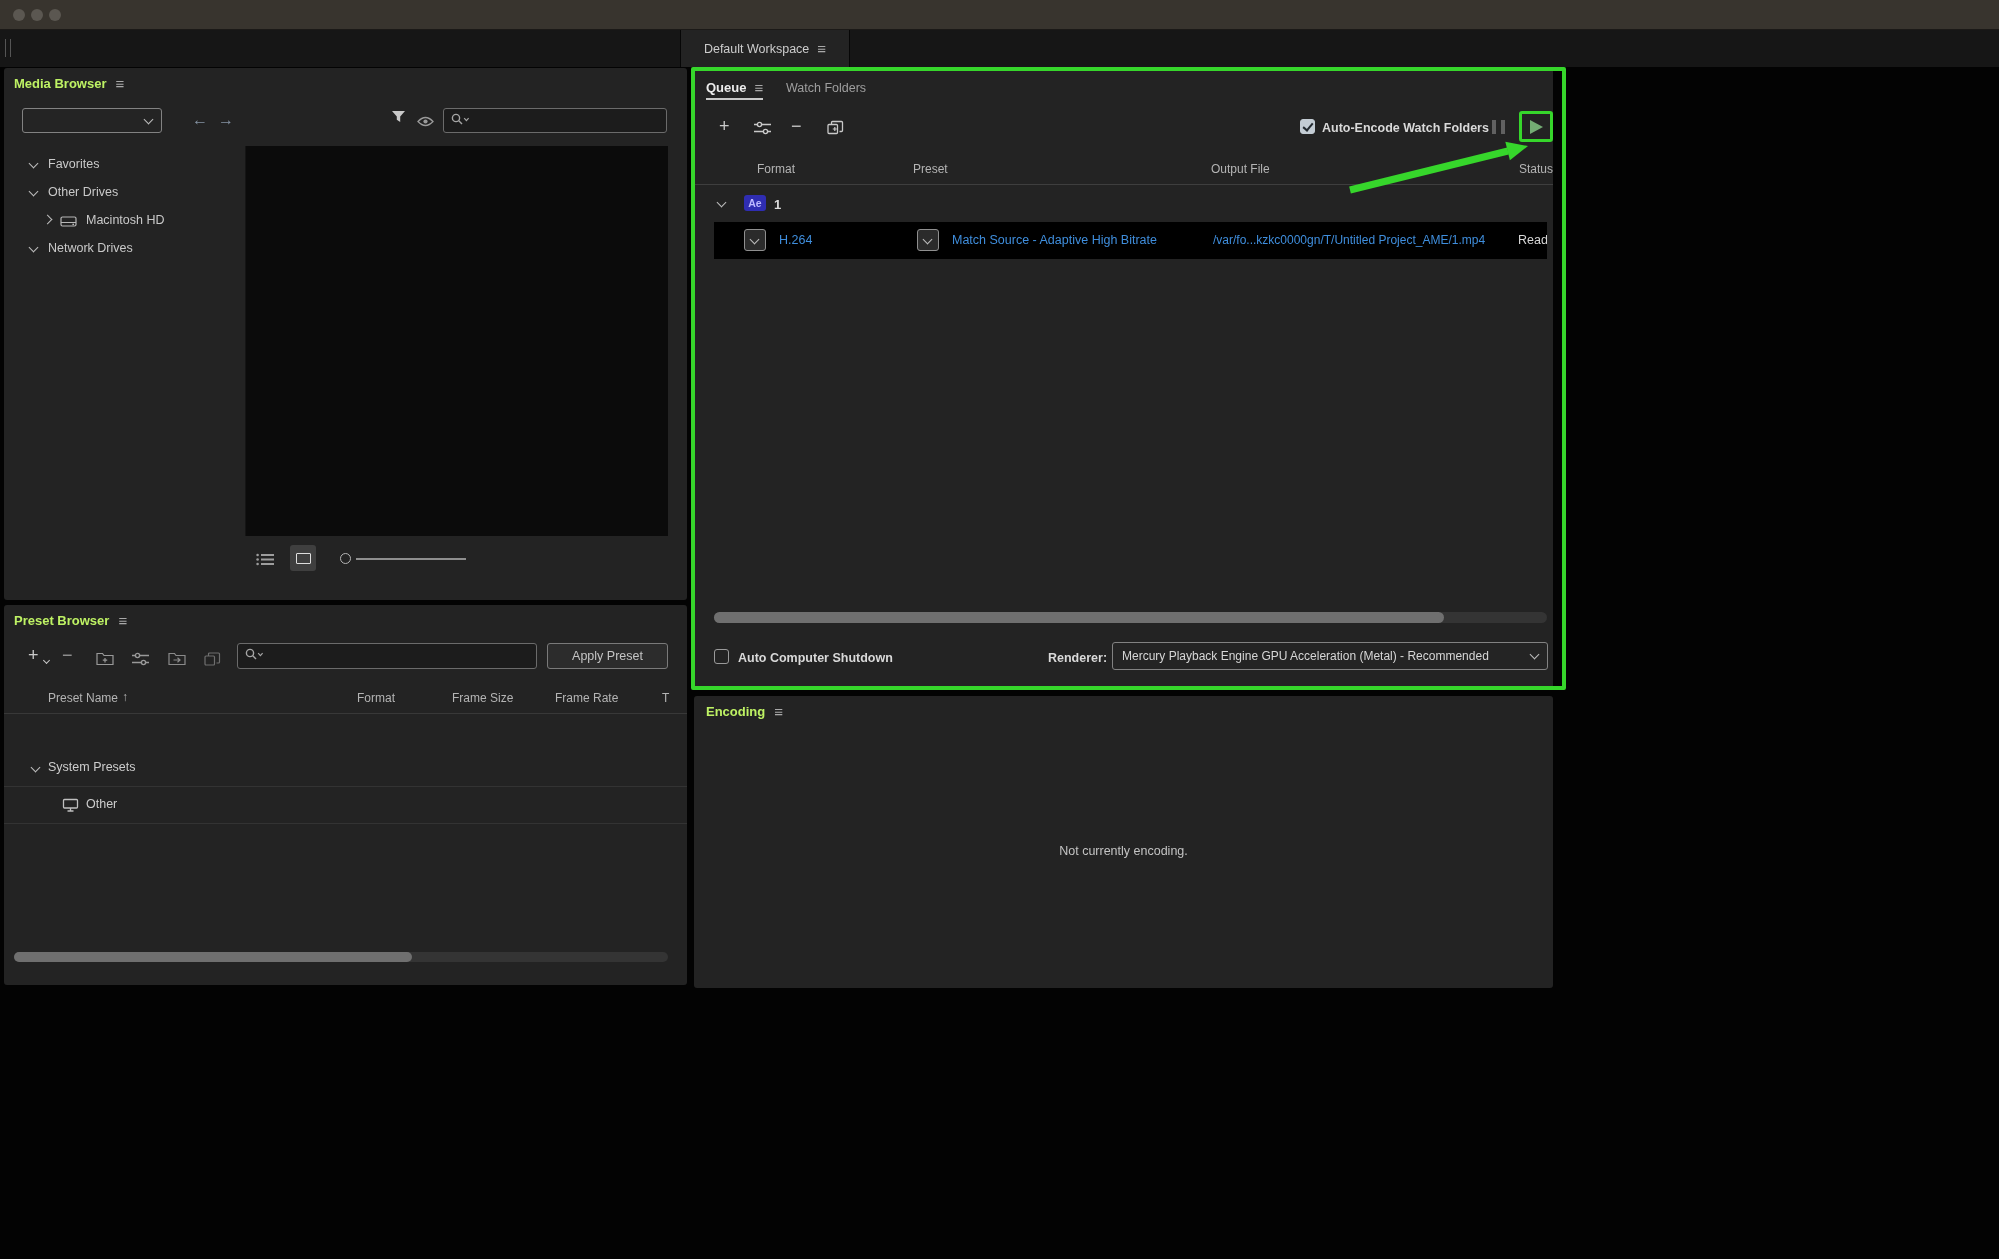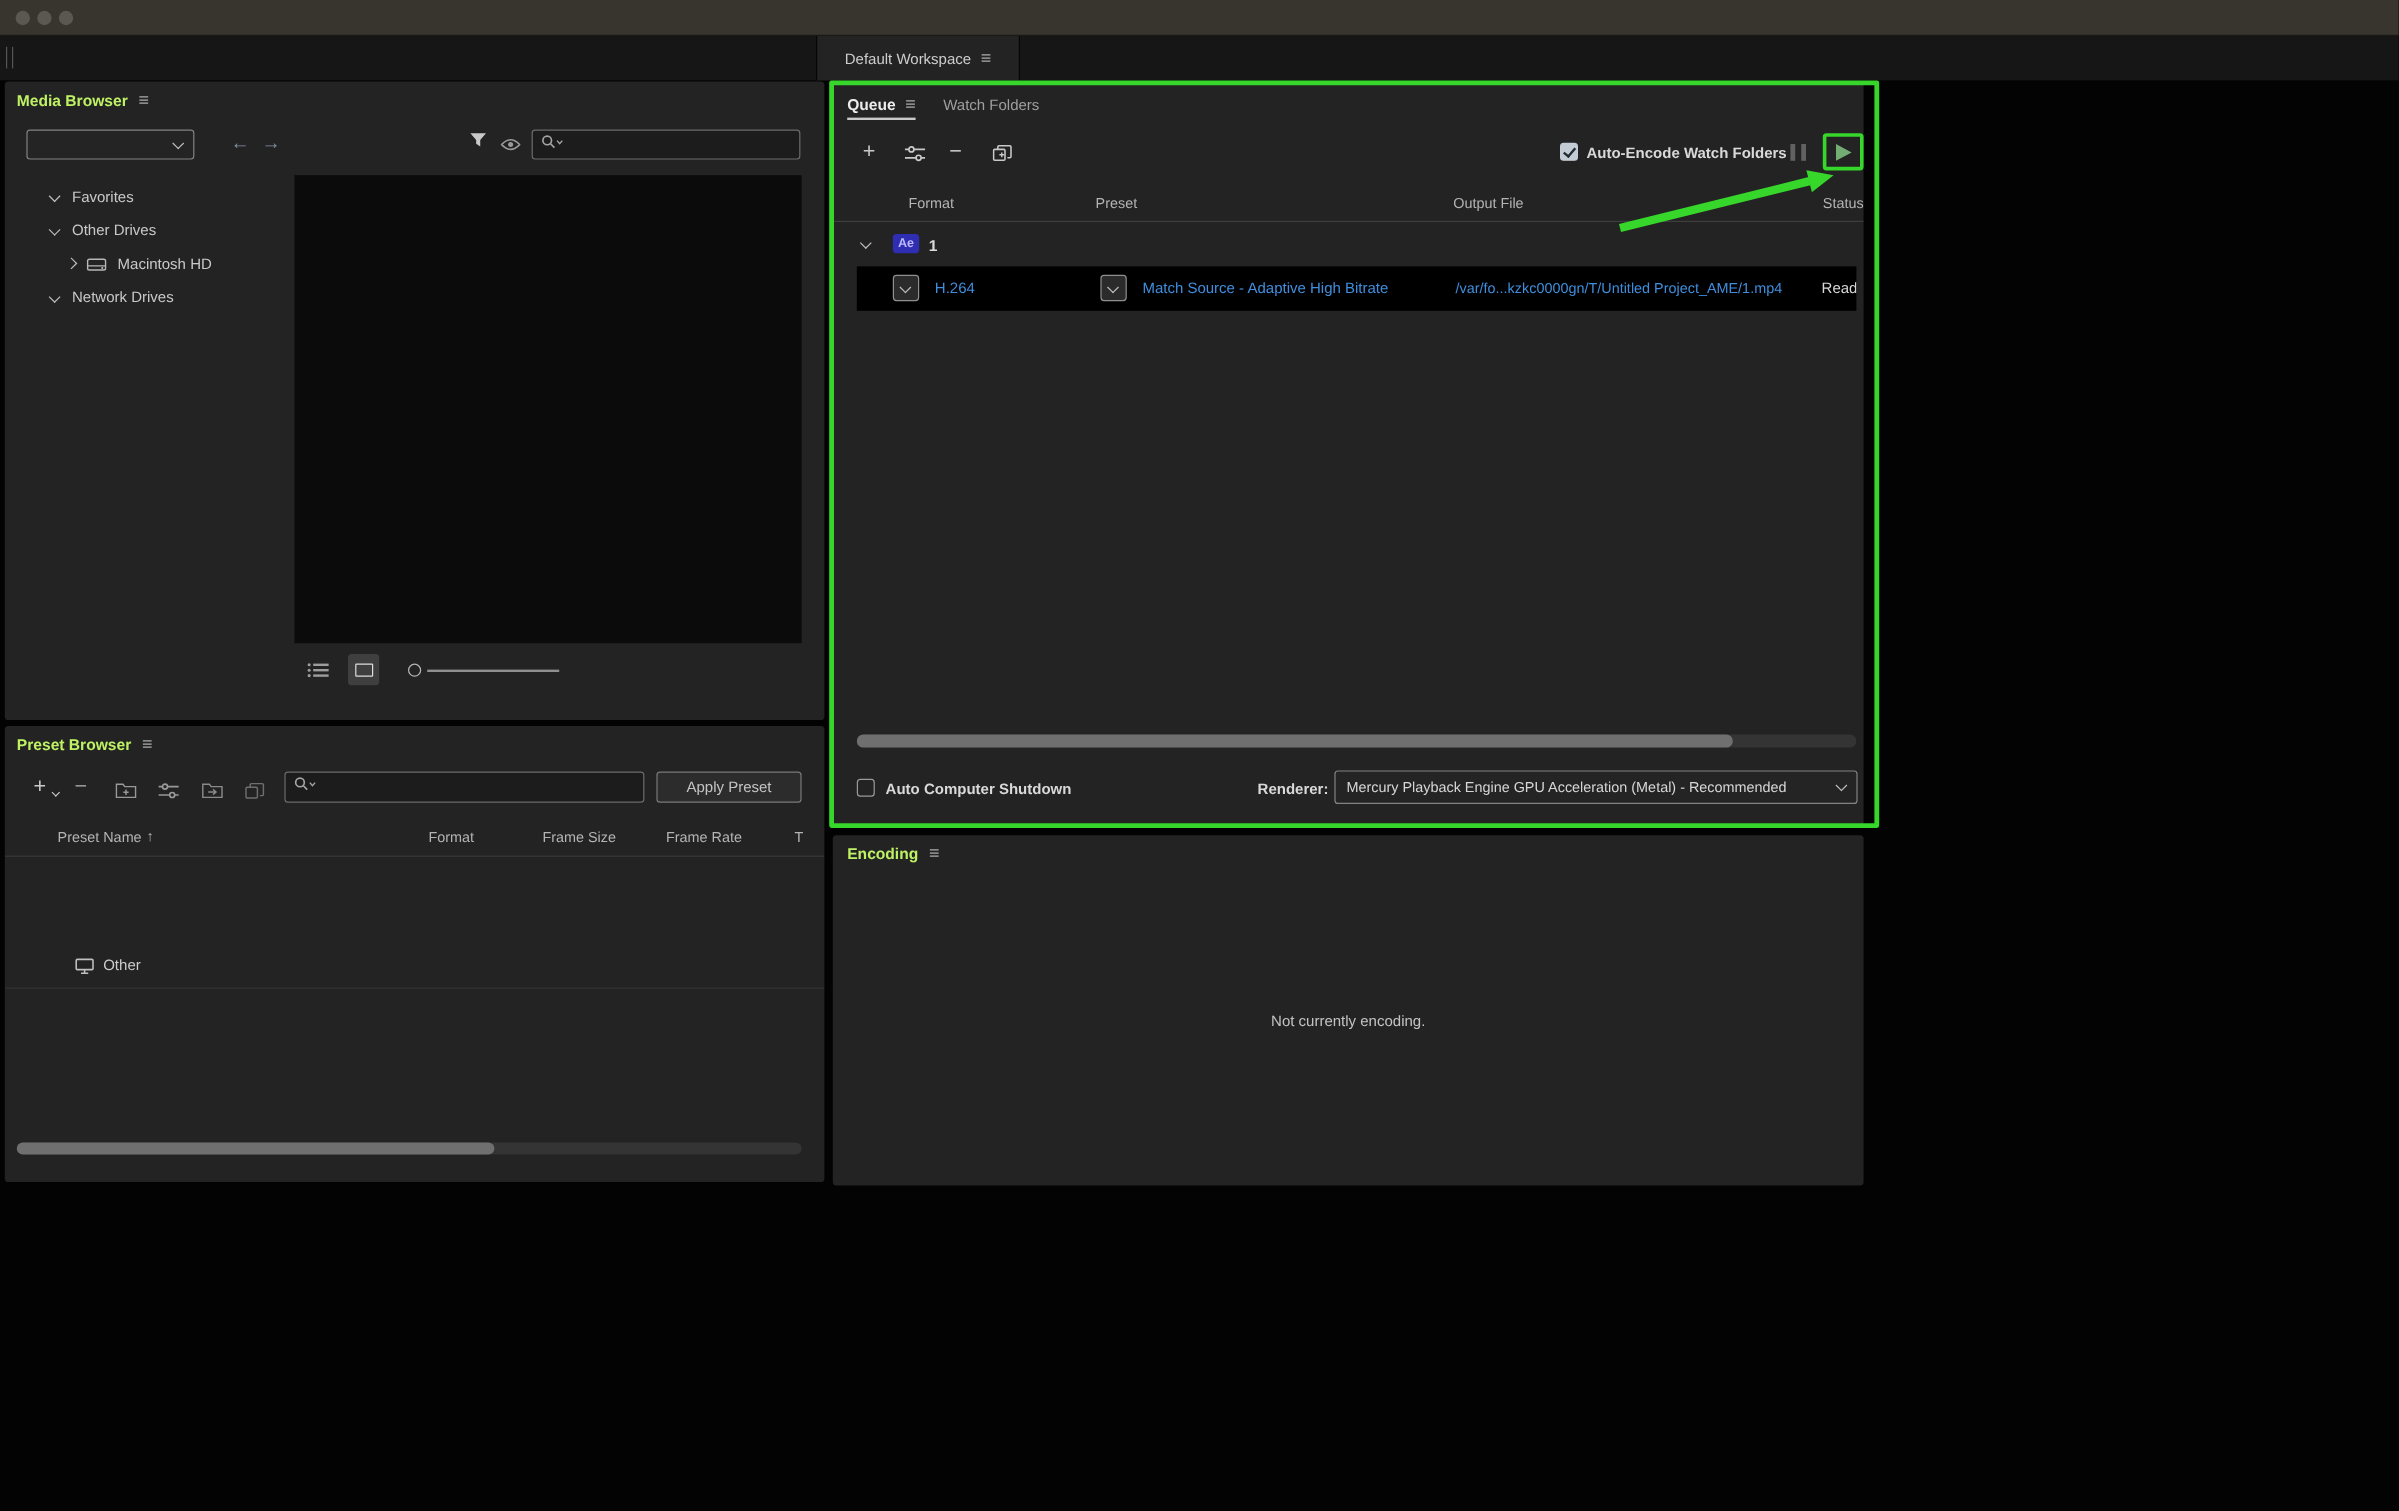--- a/index.html
+++ b/index.html
@@ -25,21 +25,21 @@
   .chev { display:block; width:7px; height:7px; border-right:1.6px solid #bdbdbd; border-bottom:1.6px solid #bdbdbd; }
   .chev.down { transform:rotate(45deg); }
   .chev.right { transform:rotate(-45deg); }
   .chev.tiny { width:5px; height:5px; }
 
   .searchbox { position:absolute; background:#1c1c1c; border:1px solid #6b6b6b; border-radius:3px; display:flex; align-items:center; padding-left:7px; gap:4px; }
   .btn { position:absolute; background:#2c2c2c; border:1px solid #7a7a7a; border-radius:3px; display:flex; align-items:center; justify-content:center; color:#c4c4c4; font-size:12.5px; }
   .dropdown { position:absolute; background:#242424; border:1px solid #828282; border-radius:3px; display:flex; align-items:center; color:#d6d6d6; font-size:12px; padding:0 26px 0 9px; white-space:nowrap; }
   .dd-chev { position:absolute; right:9px; top:50%; margin-top:-5px; }
 
-  .tree-row { position:absolute; left:12px; width:237px; height:28px; }
+  .tree-row { position:absolute; left:0; width:237px; height:28px; }
   .tree-label { position:absolute; top:7px; color:#c9c9c9; font-size:12.5px; white-space:nowrap; }
 
   .checkbox { position:absolute; width:15px; height:15px; border:1.5px solid #9a9a9a; border-radius:3px; background:transparent; }
   .checkbox.checked { background:#c3ccd4; border-color:#c3ccd4; }
   .checkbox.checked::after { content:""; position:absolute; left:4px; top:1px; width:4px; height:8px; border-right:2px solid #232a30; border-bottom:2px solid #232a30; transform:rotate(40deg); }
 
   .chip { position:absolute; width:22px; height:22px; background:#2b2b2b; border:1px solid #8f8f8f; border-radius:3px; }
   .chip .chev { position:absolute; left:6px; top:6px; }
 
   .sb-track { position:absolute; background:#343434; border-radius:6px; }
@@ -210,20 +210,24 @@
   </div>
 
   <span class="colhead" style="left:44px;top:86px">Preset Name</span>
   <span class="colhead" style="left:118px;top:85px">↑</span>
   <span class="colhead" style="left:353px;top:86px">Format</span>
   <span class="colhead" style="left:448px;top:86px">Frame Size</span>
   <span class="colhead" style="left:551px;top:86px">Frame Rate</span>
   <span class="colhead" style="left:658px;top:86px">T</span>
   <div class="hline" style="left:0;top:108px;width:683px"></div>
 
+  <div class="p" style="left:0;top:145px;width:683px;height:37px;border-bottom:1px solid #333">
+    <span class="chev down p" style="left:28px;top:14px"></span>
+    <span class="t p" style="left:44px;top:10px">System Presets</span>
+  </div>
   <div class="p" style="left:0;top:182px;width:683px;height:37px;border-bottom:1px solid #333">
     <span class="p" style="left:58px;top:11px">
       <svg width="17" height="14" viewBox="0 0 17 14">
           <rect x="1.5" y="1.5" width="14" height="8.5" rx="1" fill="none" stroke="#c0c0c0" stroke-width="1.3"></rect>
           <line x1="5.5" y1="13" x2="11.5" y2="13" stroke="#c0c0c0" stroke-width="1.3"></line>
           <line x1="8.5" y1="10" x2="8.5" y2="13" stroke="#c0c0c0" stroke-width="1.3"></line>
         </svg>
     </span>
     <span class="t p" style="left:82px;top:10px">Other</span>
   </div>

